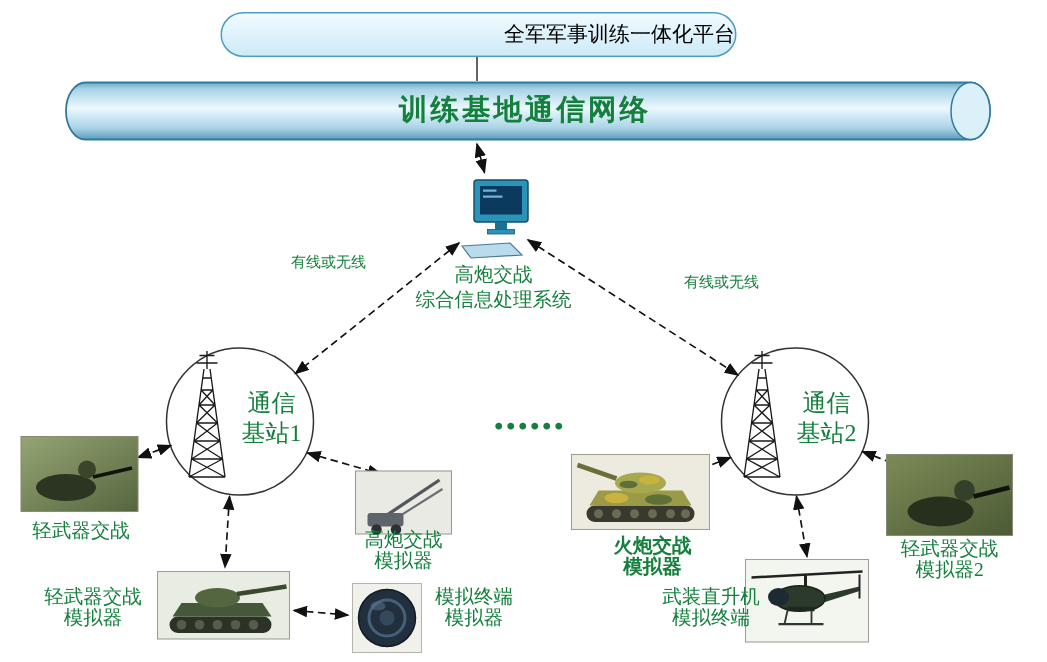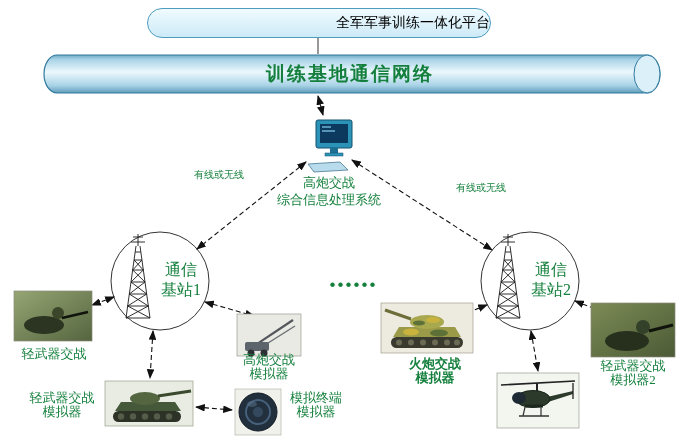--- a/index.html
+++ b/index.html
@@ -216,18 +216,22 @@
     <span>模拟器</span>
   </div>
   <div class="lbl sim-lbl" id="lbl-mine">
     <span>模拟终端</span>
     <span>模拟器</span>
   </div>
   <div class="lbl sim-lbl" id="lbl-arty">
     <span>火炮交战</span>
     <span>模拟器</span>
   </div>
+  <div class="lbl sim-lbl" id="lbl-heli">
+    <span>武装直升机</span>
+    <span>模拟终端</span>
+  </div>
   <div class="lbl sim-lbl" id="lbl-sim2">
     <span>轻武器交战</span>
     <span>模拟器2</span>
   </div>
 
 </div>
 
 </body></html>

